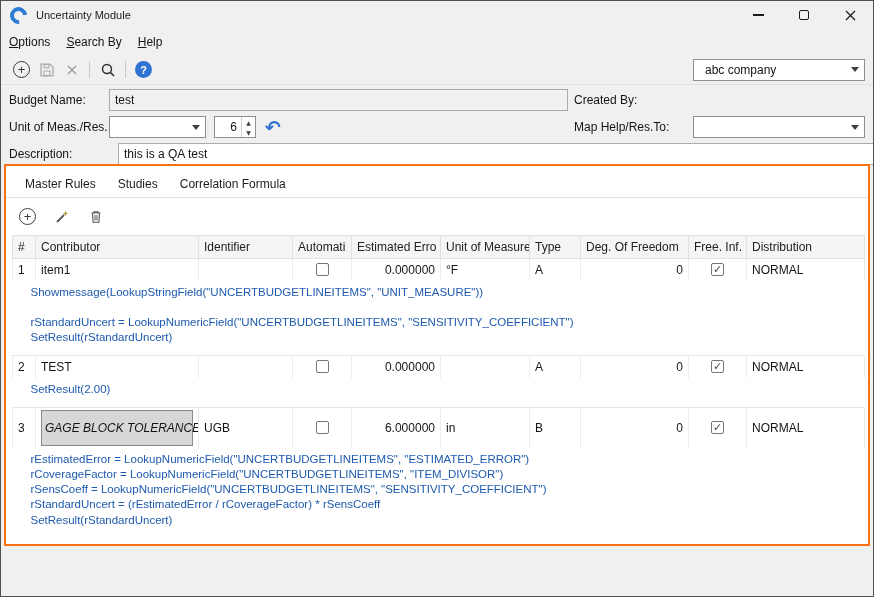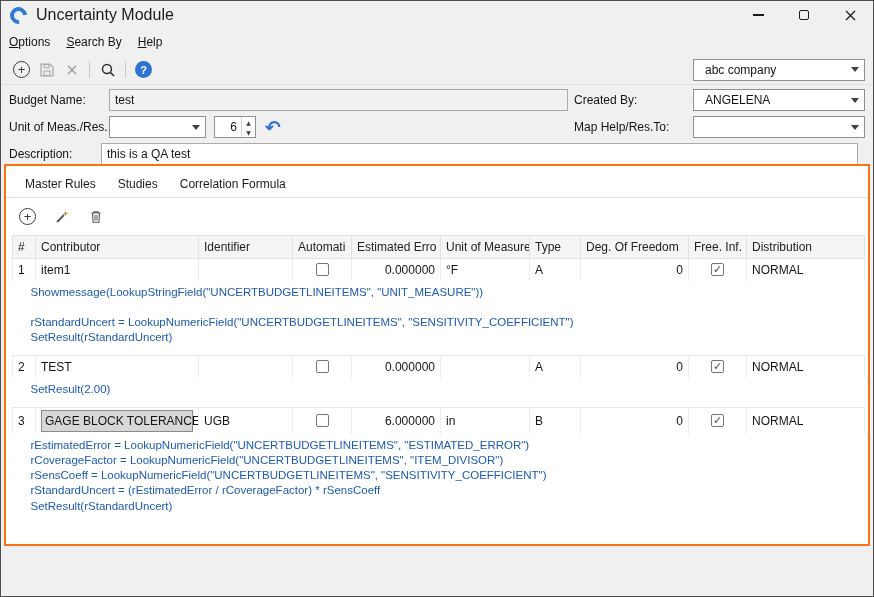--- a/index.html
+++ b/index.html
@@ -8,21 +8,21 @@
     position:relative; width:874px; height:597px;
     border:1px solid #4f4f4f; background:#f0f0f0;
     font-family:"Liberation Sans","DejaVu Sans",sans-serif;
     font-size:12px; color:#141414; overflow:hidden;
   }
 
   
   .titlebar { height:28px; display:flex; align-items:center; }
   .app-icon { width:17px; height:17px; margin-left:9px; border-radius:50%;
     border:4px solid #2e7cd6; border-right-color:transparent; transform:rotate(40deg); }
-  .title-text { margin-left:9px; font-size:16px; color:#1b1b1b; }
+  .title-text { margin-left:9px; font-size:11px; color:#1b1b1b; }
   .win-controls { margin-left:auto; display:flex; height:100%; }
   .win-btn { width:46px; height:100%; display:flex; align-items:center; justify-content:center; }
   .min-glyph { width:11px; height:1.4px; background:#1a1a1a; }
   .max-glyph { width:10px; height:10px; border:1.2px solid #1a1a1a; border-radius:2px; }
 
   
   .menubar { height:26px; display:flex; align-items:center; }
   .menu-item { padding:4px 8px; cursor:default; }
   .menu-item::first-letter { text-decoration:underline; }
 
@@ -70,21 +70,21 @@
   .grid td.data { border-left:1px solid #ececec; border-right:1px solid #ececec; border-top:1px solid #e6e6e6;
     padding:3px 5px; height:22px; white-space:nowrap; overflow:hidden; }
   .grid td.c-right { text-align:right; }
   .grid td.c-center { text-align:center; }
   .grid td.code { padding:4px 4px 10px 18px; color:#1e5aae; white-space:pre-line;
     font-size:11.5px; line-height:1.32; }
   .checkbox { width:13px; height:13px; border:1px solid #767676; border-radius:2px; background:#fff;
     margin:0 auto; display:flex; align-items:center; justify-content:center; }
   .checkbox .check { display:none; font-size:11px; line-height:11px; color:#444; font-family:"DejaVu Sans",sans-serif; }
   .checkbox.checked .check { display:block; }
-  .editing { display:block; margin:-1px 0; background:#d7d7d7; border:1px solid #8a8a8a; padding:3px 3px; }
+  .editing { display:block; margin:-1px 0; background:#d7d7d7; border:1px solid #8a8a8a; padding:10px 3px;font-style:italic; }
 </style>
 </head>
 <body>
 
 <div class="window">
 
   <div class="titlebar">
     <div class="app-icon"></div>
     <div class="title-text">Uncertainty Module</div>
     <div class="win-controls">
@@ -142,26 +142,20 @@
       <span class="combo-arrow-area">
           <span class="tri-down"></span>
         </span>
     </div>
   </div>
 
   <div class="form">
     <div class="lbl" style="left:8px; top:8px;">Budget Name:</div>
     <input class="txt-input gray" style="position: absolute; left: 108px; top: 4px; width: 459px;" value="test">
     <div class="lbl" style="left:573px; top:8px;">Created By:</div>
-    <div class="combo" style="position:absolute; left:692px; top:4px; width:172px;">
-      <span class="combo-text">ANGELENA</span>
-      <span class="combo-arrow-area">
-          <span class="tri-down"></span>
-        </span>
-    </div>
 
     <div class="lbl" style="left:8px; top:35px;">Unit of Meas./Res.:</div>
     <div class="combo" style="position:absolute; left:108px; top:31px; width:97px;">
       <span class="combo-text"></span>
       <span class="combo-arrow-area">
           <span class="tri-down"></span>
         </span>
     </div>
     <div class="spinner" style="left:213px; top:31px; width:42px;">
       <span class="spin-value">6</span>
@@ -173,21 +167,21 @@
     <div class="undo" style="left:264px; top:32px;"><span>↶</span></div>
     <div class="lbl" style="left:573px; top:35px;">Map Help/Res.To:</div>
     <div class="combo" style="position:absolute; left:692px; top:31px; width:172px;">
       <span class="combo-text"></span>
       <span class="combo-arrow-area">
           <span class="tri-down"></span>
         </span>
     </div>
 
     <div class="lbl" style="left:8px; top:62px;">Description:</div>
-    <input class="txt-input" style="position: absolute; left: 100px; top: 58px; width: 757px;" value="this is a QA test">
+    <input class="txt-input" style="position: absolute; left: 117px; top: 58px; width: 757px;" value="this is a QA test">
   </div>
 
   <div class="panel">
     <div class="tabs">
       <div class="tab">Master Rules</div>
       <div class="tab">Studies</div>
       <div class="tab">Correlation Formula</div>
     </div>
 
     <div class="panel-toolbar">

